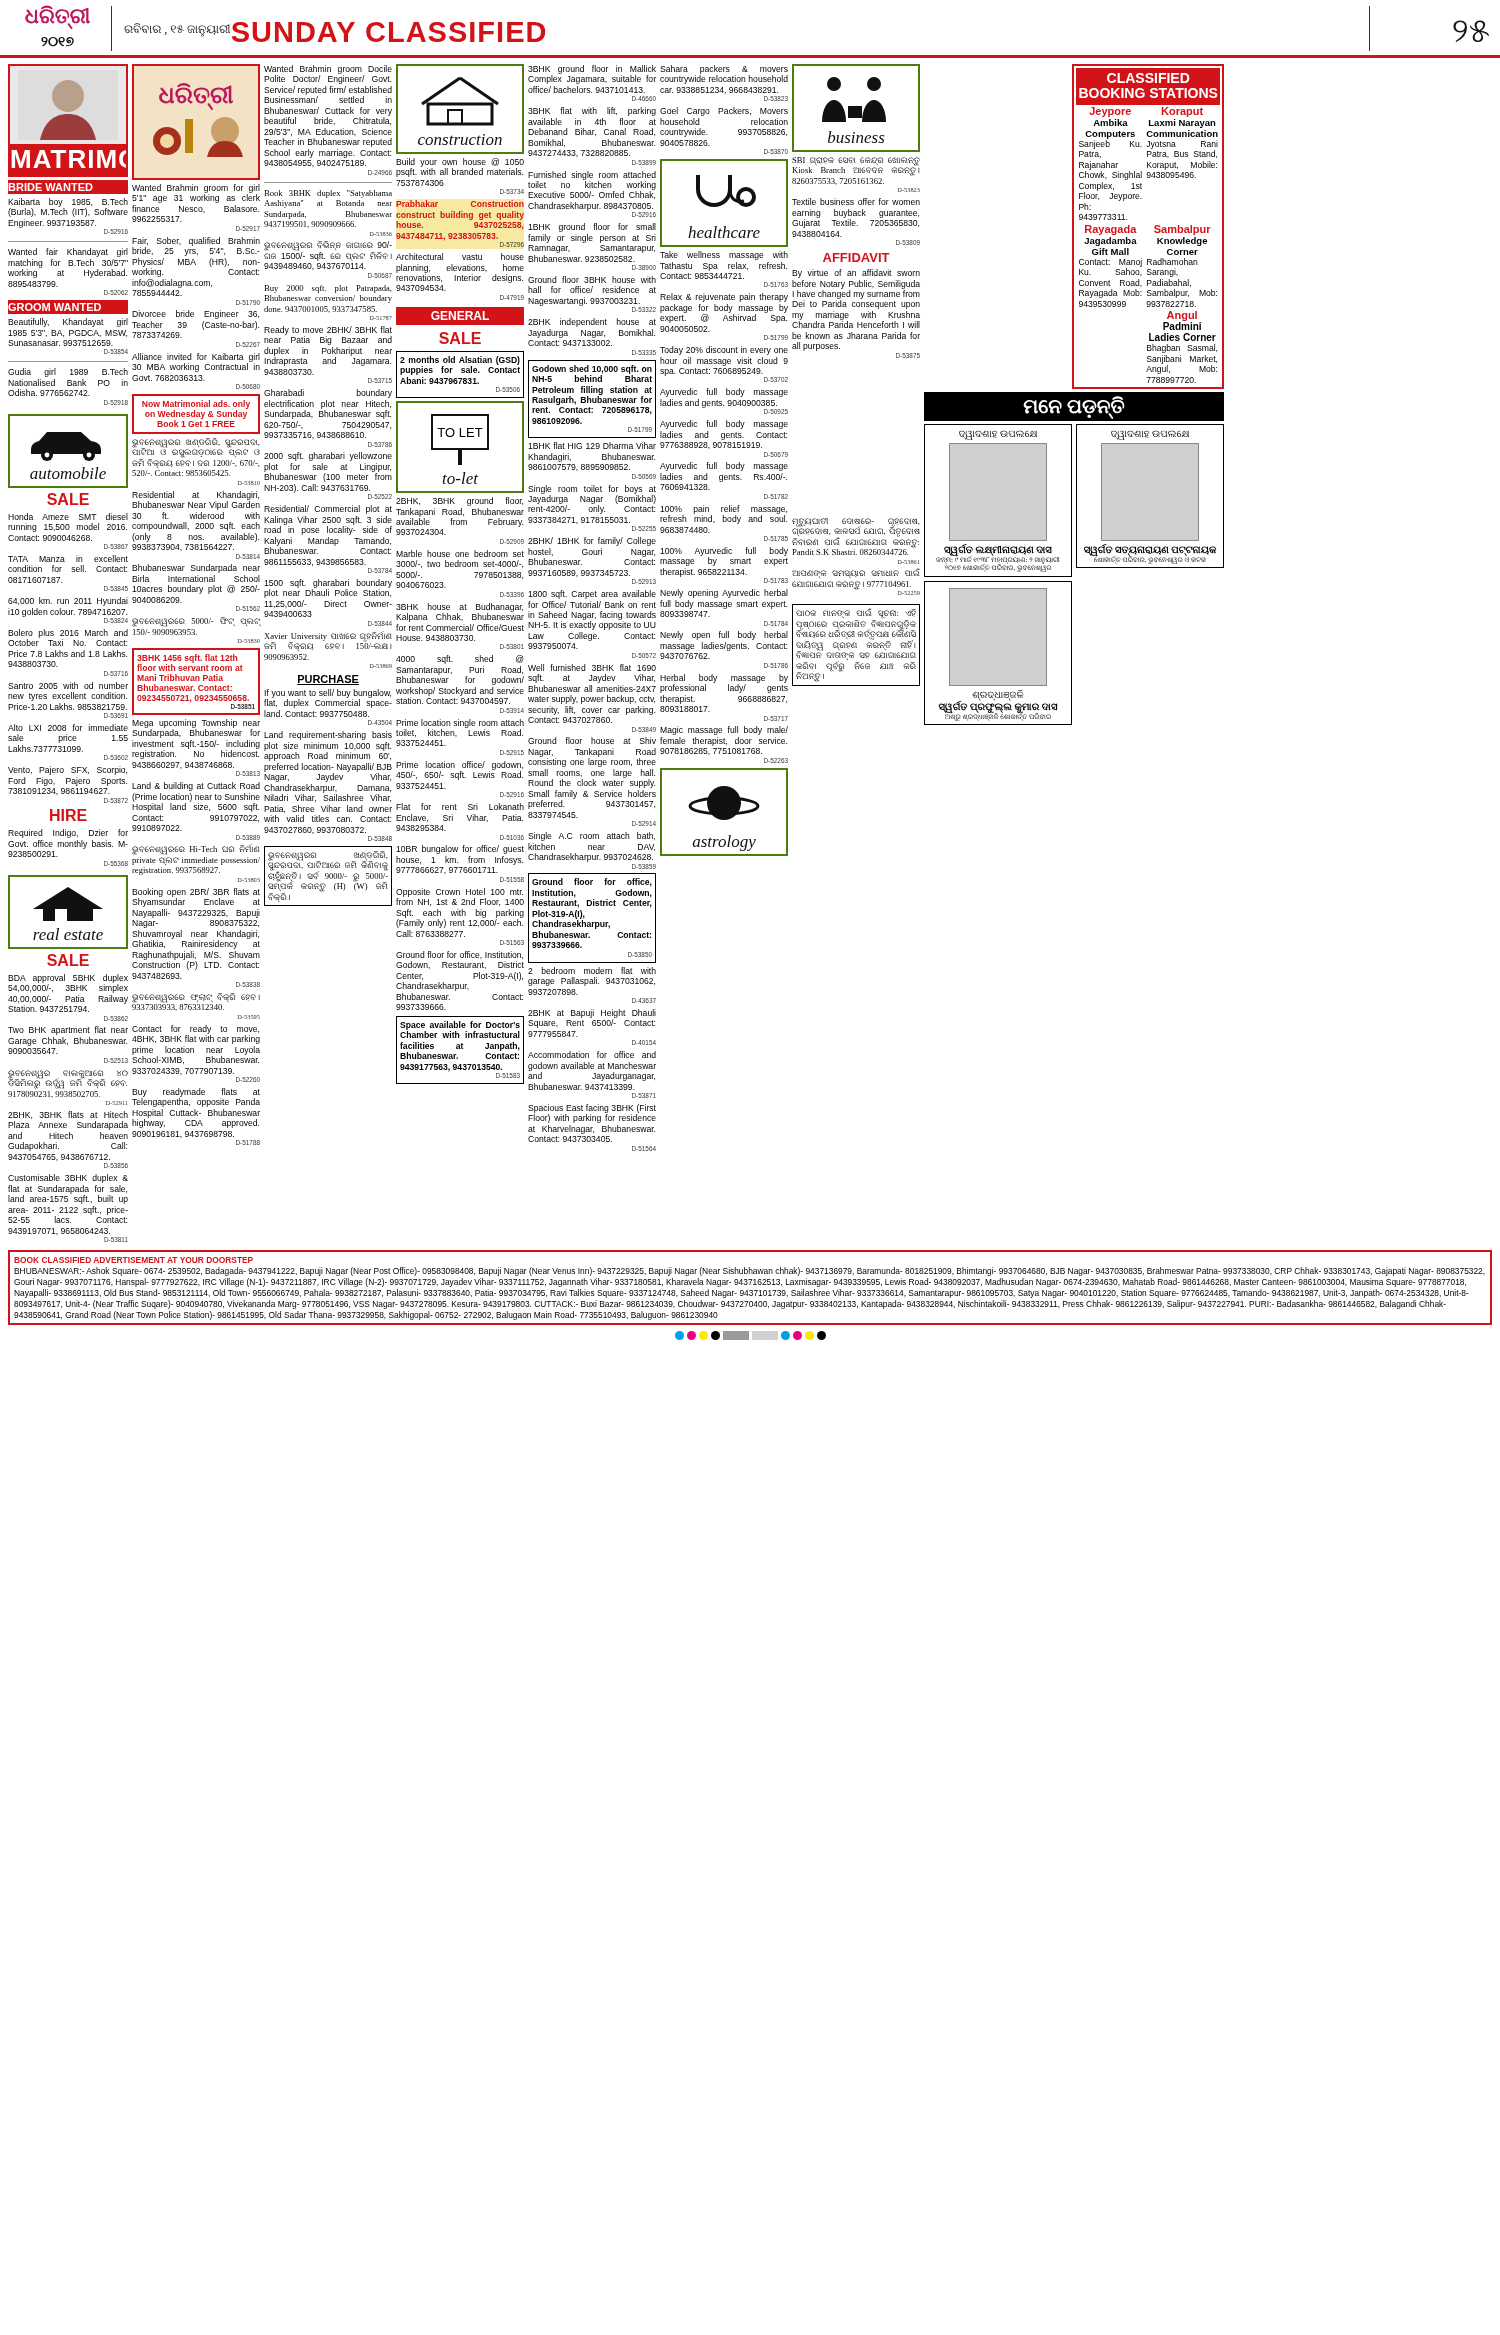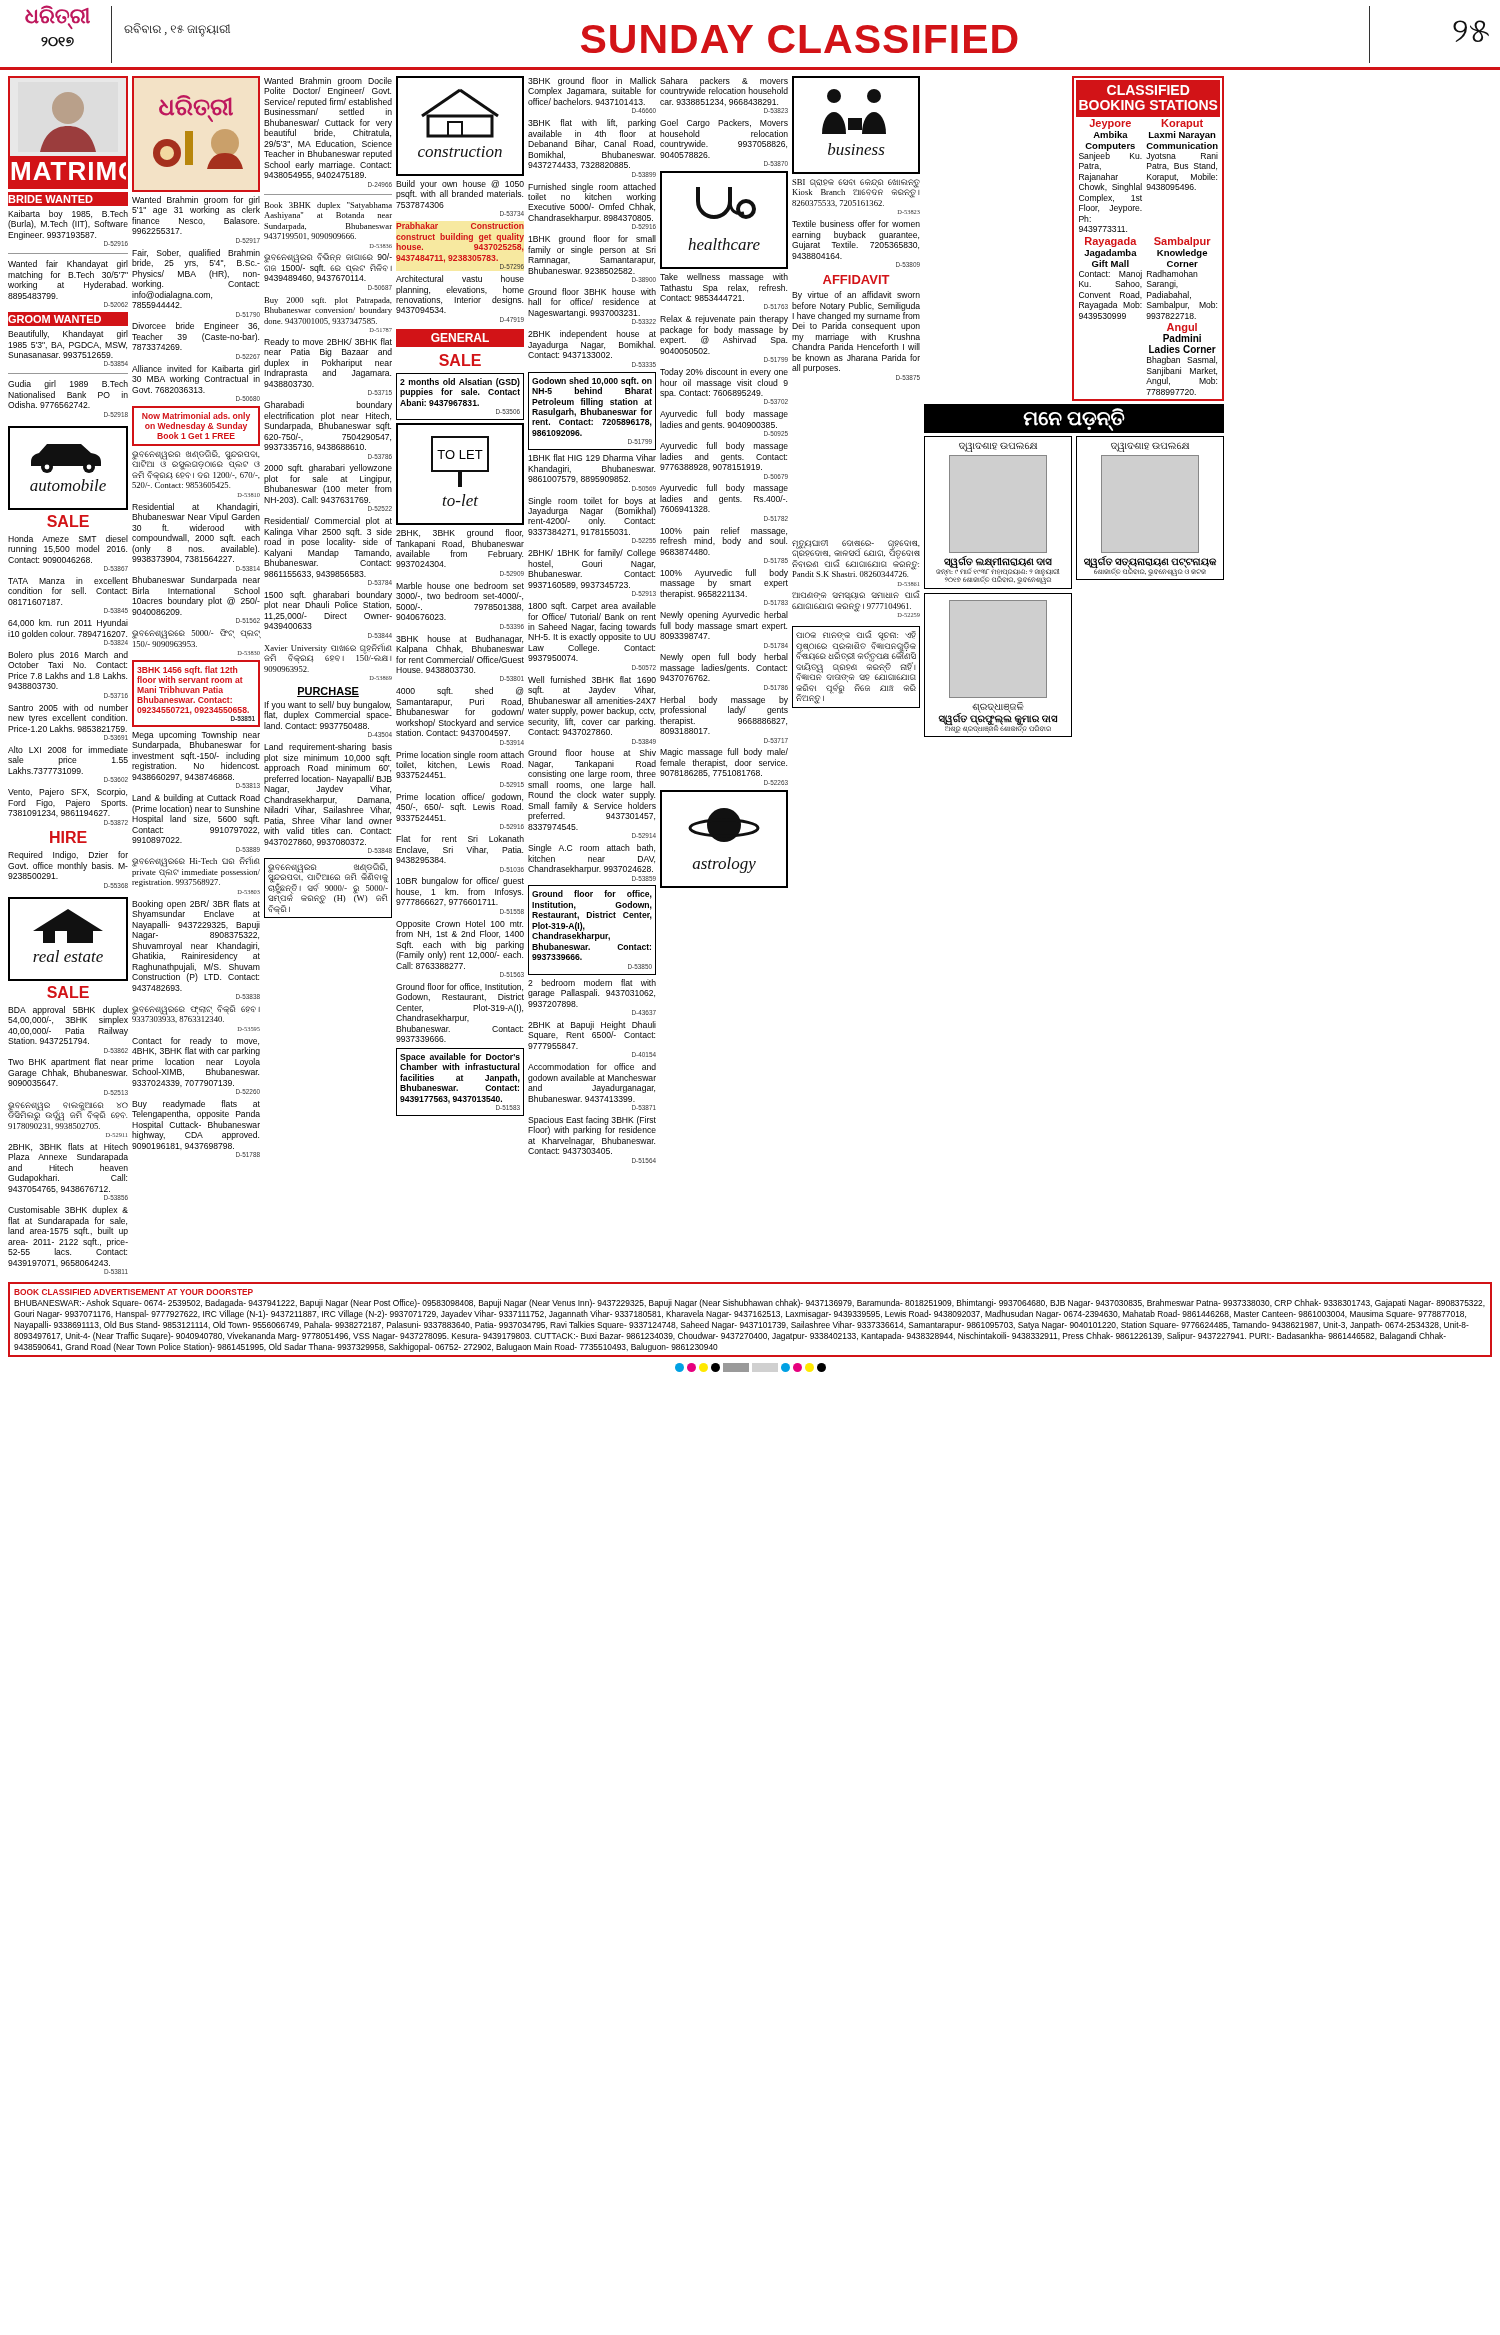--- a/index.html
+++ b/index.html
@@ -5,37 +5,37 @@
   html,body{margin:0;padding:0;background:#fff;}
   body{width:1500px;font-family:"Liberation Sans",sans-serif;color:#000;}
   .page{width:1500px;position:relative;background:#fff;}
   
   .masthead{display:flex;align-items:stretch;border-bottom:3px solid #d21317;padding:6px 10px 4px 10px;}
   .logo-box{width:95px;text-align:center;border-right:1px solid #333;padding-right:6px;}
   .logo-od{font-family:"Liberation Serif",serif;font-weight:bold;font-size:21px;color:#be185d;line-height:1;}
   .logo-year{font-family:"Liberation Serif",serif;font-weight:bold;font-size:14px;color:#111;}
   .logo-sub{font-size:7px;color:#333;}
   .mast-date{padding:16px 0 0 12px;font-size:12px;color:#111;font-family:"Liberation Serif",serif;}
-  .mast-title{flex:1;text-align:center;font-size:41px;font-weight:bold;color:#d21317;letter-spacing:1px;padding-top:10px;}
+  .mast-title{flex:1;font-size:29px;font-weight:bold;color:#d21317;letter-spacing:1px;padding-top:10px;}
   .mast-page{width:120px;text-align:right;font-family:"Liberation Serif",serif;font-size:34px;color:#111;padding-top:6px;border-left:1px solid #333;}
   
   .cols{display:flex;padding:6px 8px 0 8px;gap:4px;}
   .col{display:flex;flex-direction:column;gap:3px;}
   .c1{width:120px;}.c2{width:128px;}.c3{width:128px;}.c4{width:128px;}
   .c5{width:128px;}.c6{width:128px;}.c7{width:128px;}.c11{width:140px;}
   .ad{font-size:8.6px;line-height:1.22;text-align:justify;}
   .ad b{font-weight:bold;}
   .ref{font-size:6.4px;color:#333;text-align:right;display:block;}
   .hr-thin{border-bottom:1px solid #999;margin:2px 0;}
   .sec-head{background:#d21317;color:#fff;font-weight:bold;text-align:center;font-size:12px;padding:2px 0;margin:2px 0;}
   .redtxt{color:#d21317;font-weight:bold;}
   .center{text-align:center;}
   .box{border:2px solid #d21317;padding:3px;}
   .boxblk{border:1px solid #000;padding:3px;}
-  .icon-box{border:2px solid #000000;text-align:center;padding:6px 2px 12px 2px;}
+  .icon-box{border:2px solid #4d7c0f;text-align:center;padding:6px 2px 2px 2px;}
   .icon-cap{font-family:"Liberation Serif",serif;font-style:italic;font-size:17px;color:#111;margin-top:2px;}
   svg{display:block;margin:0 auto;}
   .matri-banner{border:2px solid #d21317;overflow:hidden;}
   .matri-title{background:#d21317;color:#fff;font-size:26px;font-weight:bold;text-align:center;letter-spacing:1px;-webkit-text-stroke:0;}
   .mt-sub{background:#d21317;color:#fff;font-weight:bold;font-size:11px;padding:1px 0;}
   .or{font-family:"Liberation Serif",serif;}
   .bday{border:2px solid #d21317;padding:3px;text-align:center;}
   .bday-top{background:#d21317;color:#fff;font-size:10px;font-weight:bold;padding:2px;}
   .photo{background:#cfcfcf;border:1px solid #888;}
   .namebig{font-size:15px;font-weight:bold;text-align:center;}

